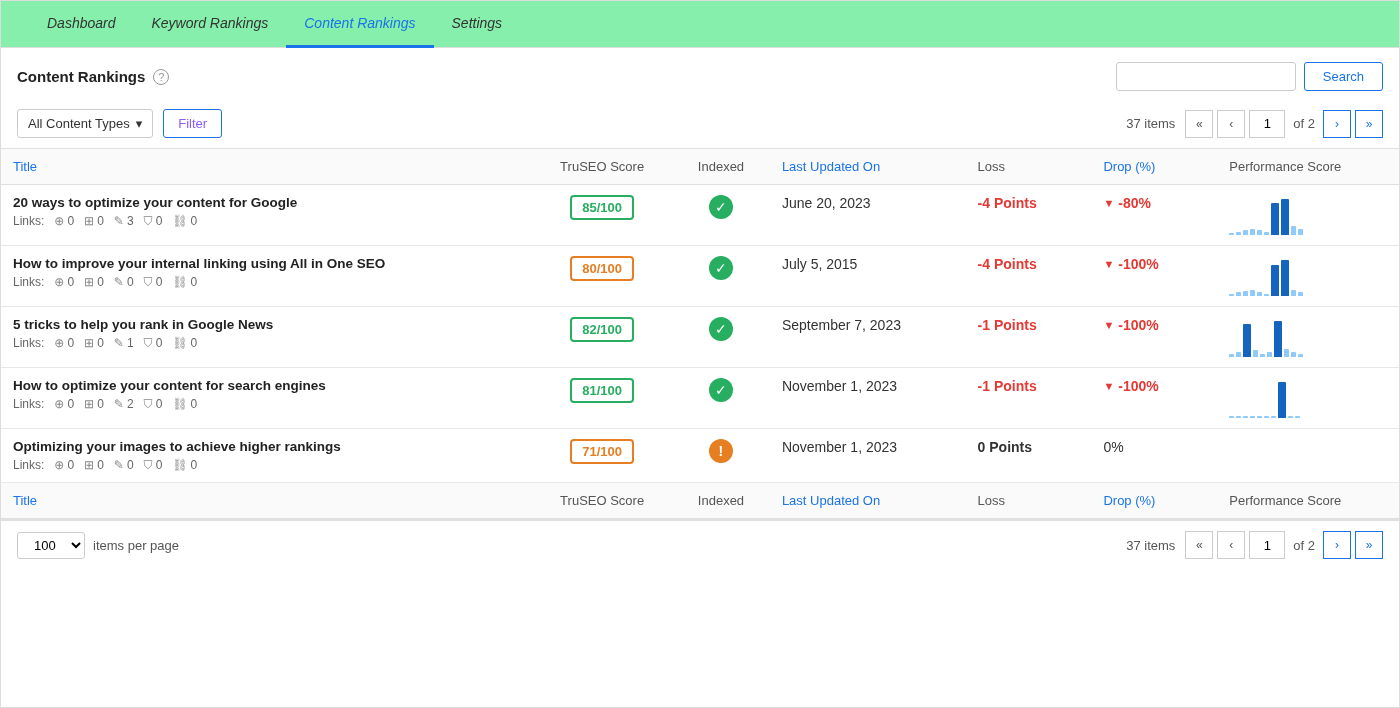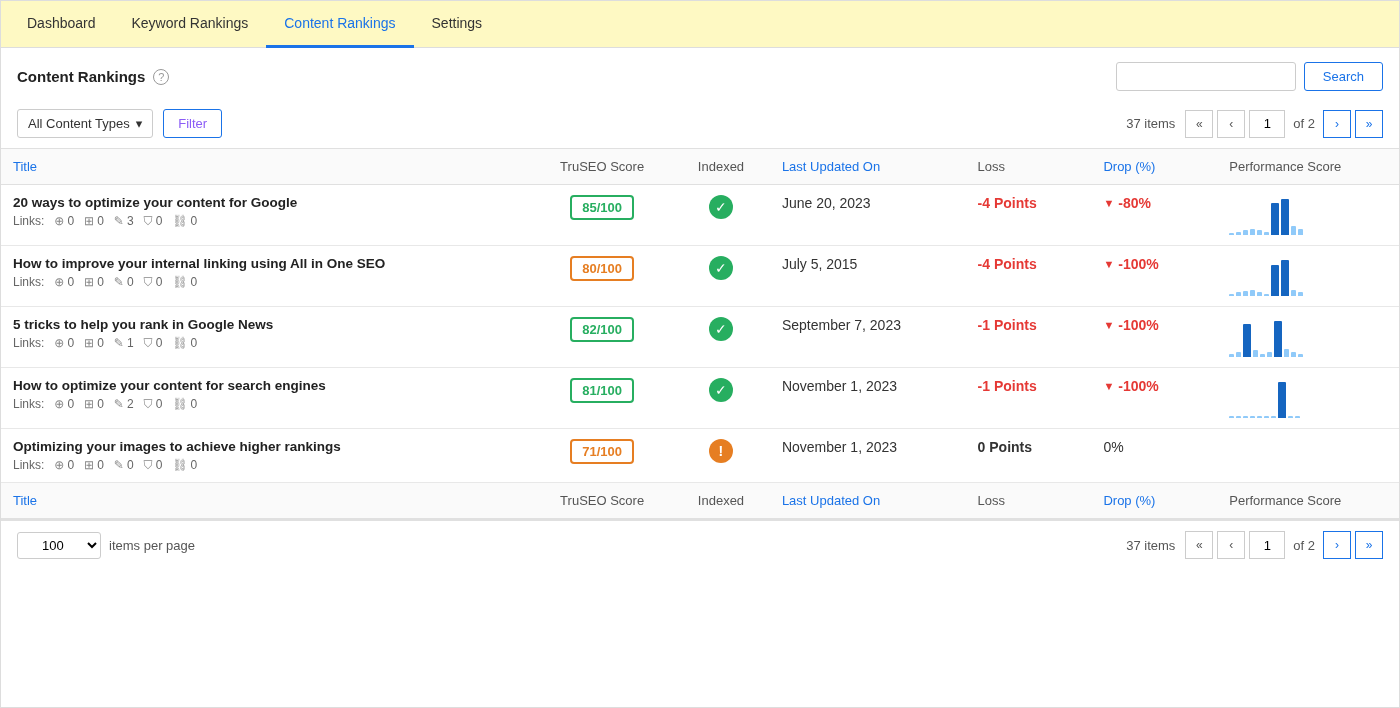--- a/index.html
+++ b/index.html
@@ -1,21 +1,21 @@
 <!DOCTYPE html>
 <html><head>
   <meta charset="utf-8">
   <style>
     * { box-sizing: border-box; margin: 0; padding: 0; }
     body { font-family: -apple-system, BlinkMacSystemFont, 'Segoe UI', Arial, sans-serif; background: #f5f5f5; font-size: 14px; color: #333; }
 
     .app-container { background: #fff; min-height: 708px; border: 1px solid #ddd; }
 
     
-    .nav-tabs { display: flex; border-bottom: 1px solid #ddd; padding: 0 8px; background: #fef9c3; }
+    .nav-tabs { display: flex; border-bottom: 1px solid #ddd; padding: 0 28px; background: #86efac; font-style: italic; }
     .nav-tab { padding: 14px 18px; cursor: pointer; font-size: 14px; color: #333; border-bottom: 3px solid transparent; margin-bottom: -1px; text-decoration: none; }
     .nav-tab.active { color: #1a73e8; border-bottom: 3px solid #1a73e8; font-weight: 500; }
 
     
     .page-header { display: flex; align-items: center; justify-content: space-between; padding: 14px 16px 10px; background: #fff; }
     .page-header-left { display: flex; align-items: center; gap: 8px; }
     .page-title { font-size: 15px; font-weight: 600; color: #222; }
     .help-icon { width: 16px; height: 16px; border-radius: 50%; border: 1px solid #999; display: inline-flex; align-items: center; justify-content: center; font-size: 11px; color: #999; cursor: pointer; }
     .page-header-right { display: flex; align-items: flex-start; gap: 8px; }
     .search-input { border: 1px solid #ccc; border-radius: 3px; padding: 6px 10px; font-size: 13px; width: 180px; outline: none; }
@@ -73,21 +73,21 @@
     .drop-arrow { color: #e53935; font-size: 11px; }
 
     
     .perf-chart { display: flex; align-items: flex-end; gap: 2px; height: 40px; }
     .perf-bar { background: #90caf9; border-radius: 1px 1px 0 0; min-width: 5px; }
     .perf-bar.dark { background: #1565c0; }
 
     
     .table-footer { display: flex; align-items: center; justify-content: space-between; padding: 10px 16px; background: #fff; border-top: 1px solid #e0e0e0; }
     .per-page { display: flex; align-items: center; gap: 8px; font-size: 13px; color: #555; }
-    .per-page-select { border: 1px solid #ccc; border-radius: 3px; padding: 4px 20px; font-size: 13px; background: #fff; cursor: pointer; }
+    .per-page-select { border: 1px solid #ccc; border-radius: 3px; padding: 4px 12px; font-size: 13px; background: #fff; cursor: pointer; }
   </style>
 </head>
 <body>
 
 <div class="app-container">
 
   <nav>
     <div class="nav-tabs" id="nav-tabs-container">
         <a class="nav-tab" href="#">Dashboard</a>
         <a class="nav-tab" href="#">Keyword Rankings</a>

